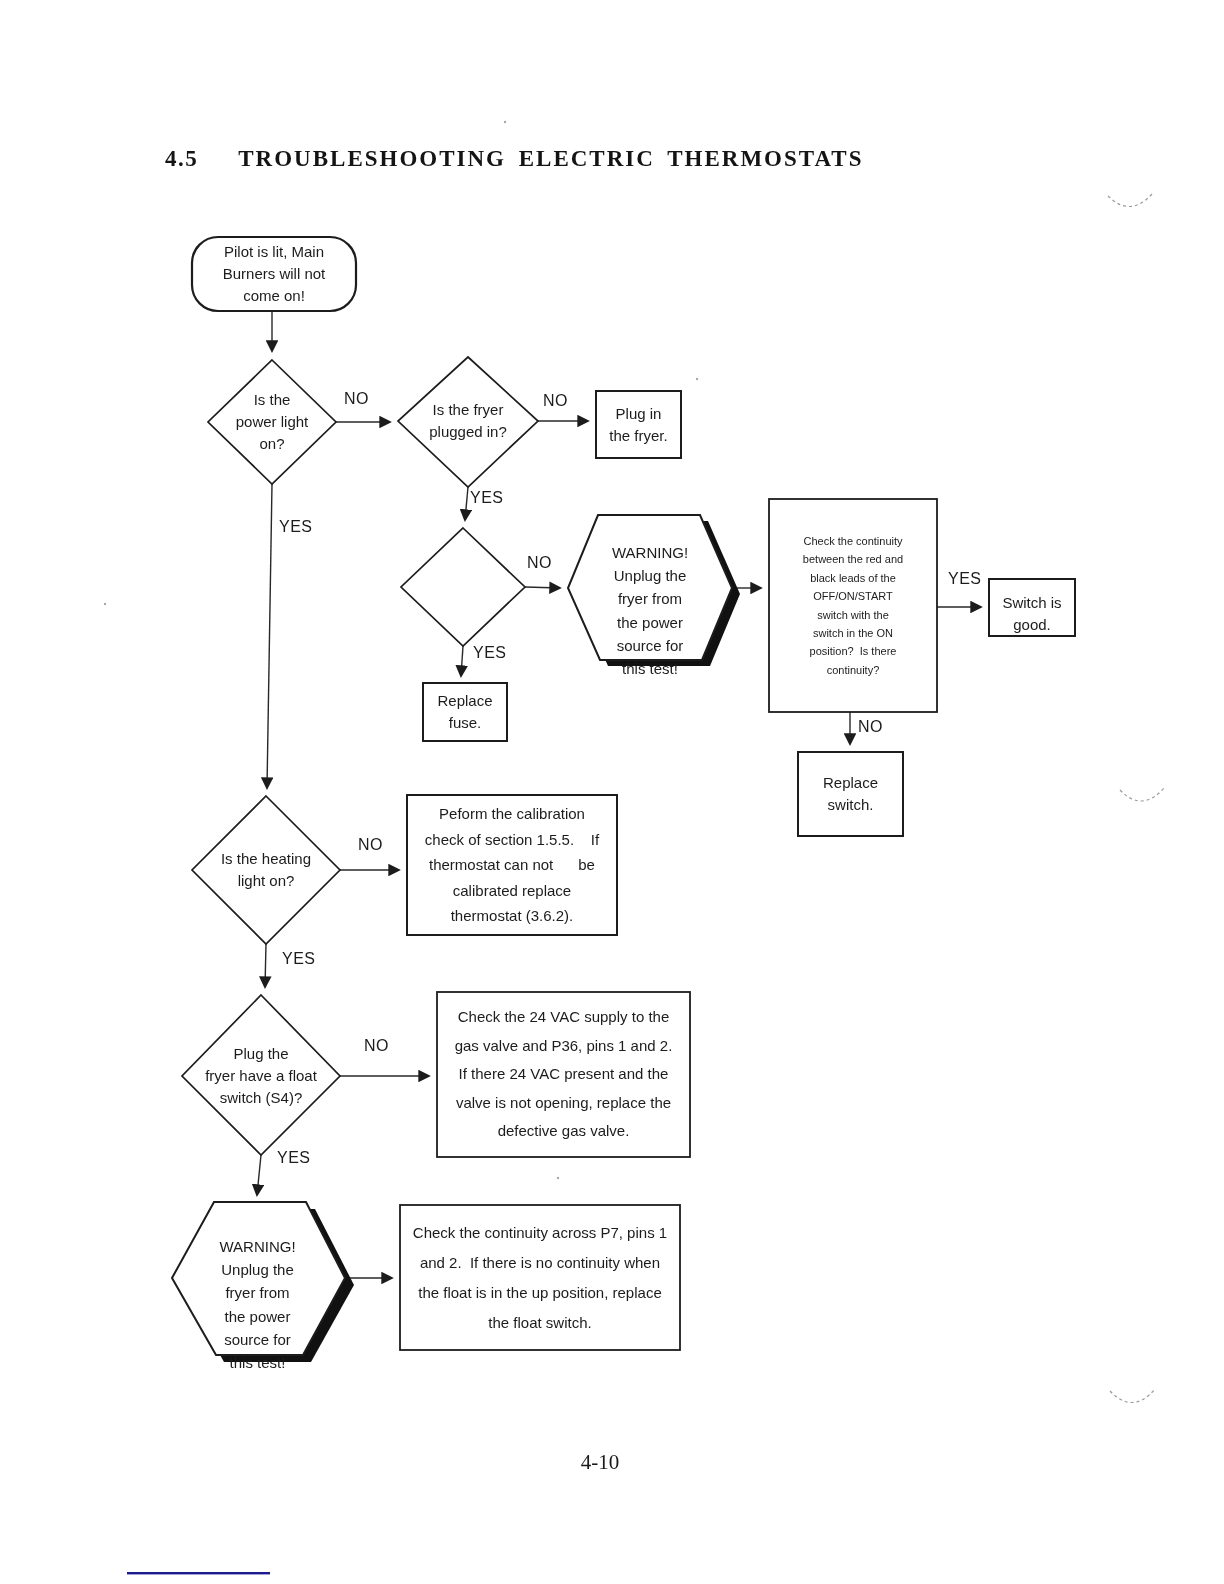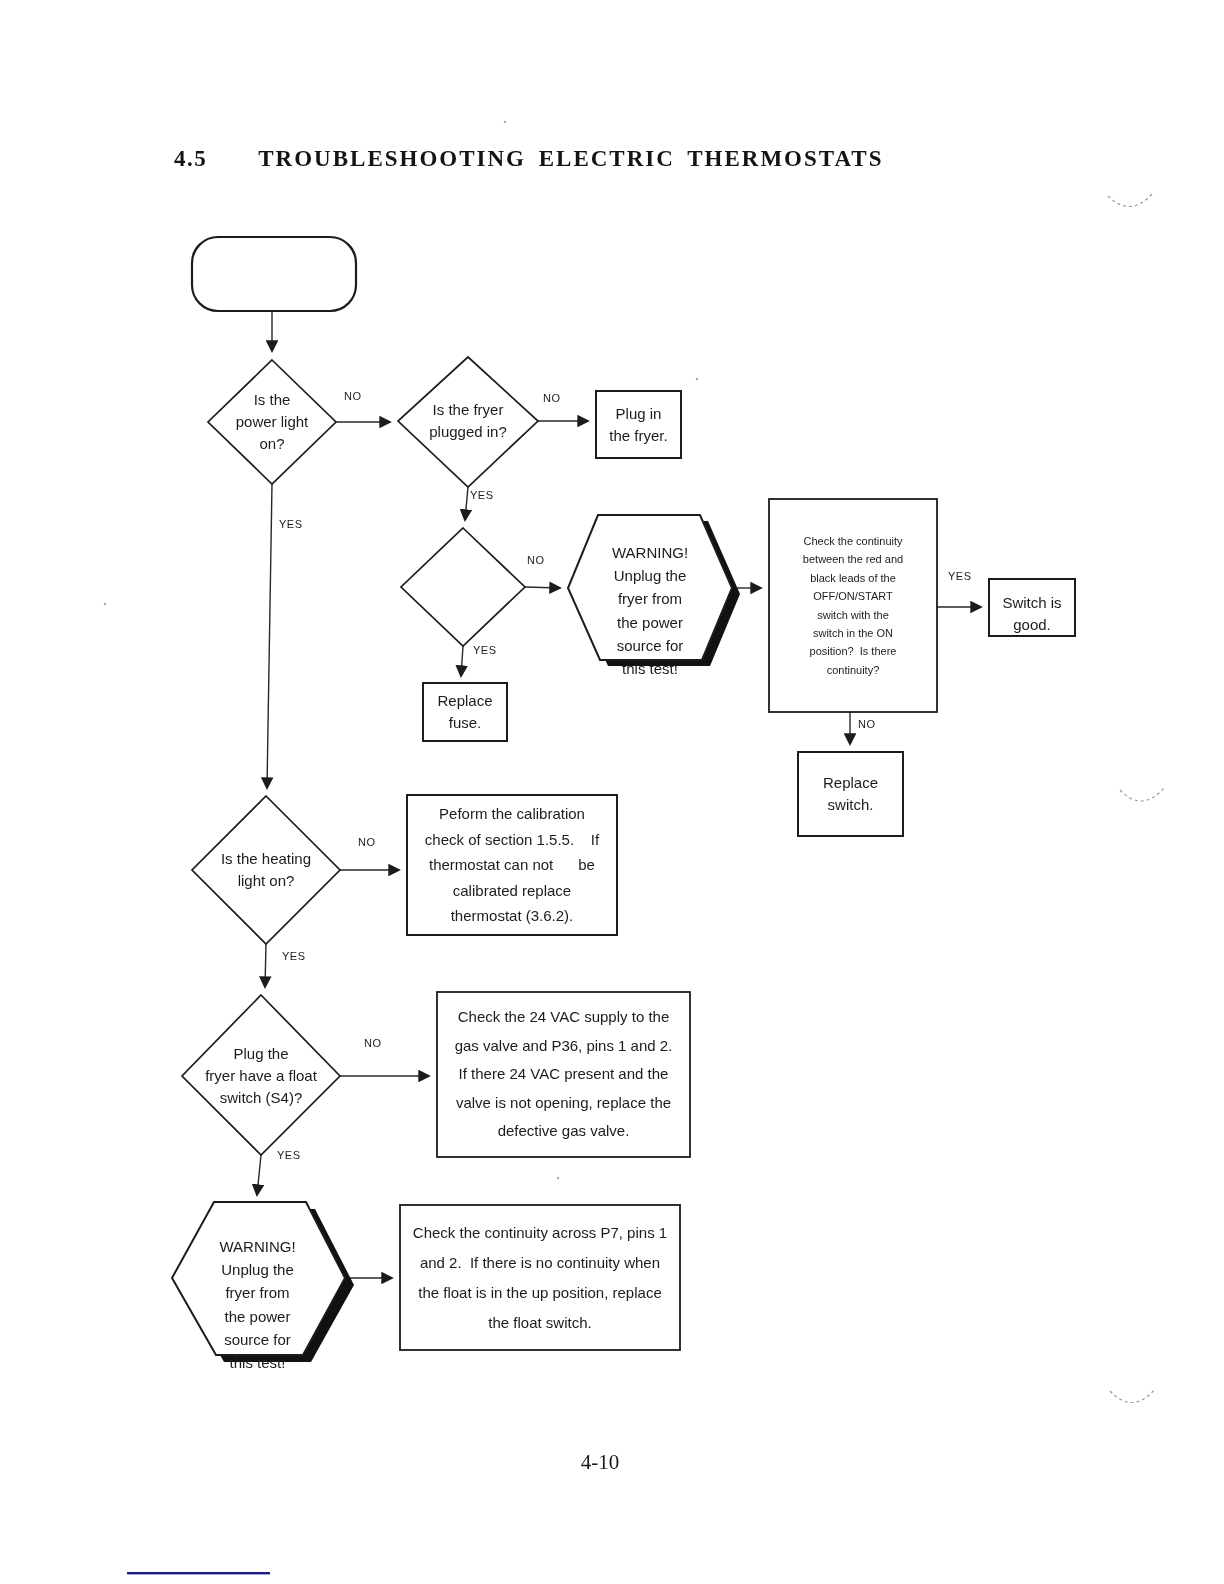--- a/index.html
+++ b/index.html
@@ -2,36 +2,36 @@
 <html><head>
 <meta charset="utf-8">
 <style>
   html,body{margin:0;padding:0;background:#e8e8e8;}
   .page{
     position:relative;width:1224px;height:1584px;background:#ffffff;
     font-family:"Liberation Sans",sans-serif;color:#1f1f1f;overflow:hidden;
     margin:0 auto;
   }
   .title{
-    position:absolute;left:174px;top:146px;display:flex;gap:51px;
+    position:absolute;left:165px;top:146px;display:flex;gap:40px;
     font-family:"Liberation Serif",serif;font-weight:700;font-size:23px;
     letter-spacing:1.5px;color:#141414;align-items:center;
   }
   .title .tt{letter-spacing:2px;word-spacing:5px;}
   svg.canvas{position:absolute;left:0;top:0;width:1224px;height:1584px;}
   .shape{fill:#ffffff;stroke:#1c1c1c;}
   .shadow{fill:#111111;stroke:none;}
   .conn{stroke:#282828;stroke-width:1.4;fill:none;}
   .node-text{
     position:absolute;display:flex;align-items:center;justify-content:center;
     text-align:center;white-space:pre-wrap;font-size:15px;line-height:1.45;
     color:#1c1c1c;
   }
   .edge-label{
-    position:absolute;font-size:11px;letter-spacing:.5px;color:#1c1c1c;
+    position:absolute;font-size:16px;letter-spacing:.5px;color:#1c1c1c;
     white-space:nowrap;
   }
   .lh-big{line-height:1.68;font-size:11px;}
   .lh-calib{line-height:1.7;}
   .lh-24vac{line-height:1.9;}
   .lh-p7{line-height:2.0;}
   .lh-hex{line-height:1.55;margin-top:26px;}
   .footer{
     position:absolute;left:540px;top:1450px;width:120px;text-align:center;
     font-family:"Liberation Serif",serif;font-size:21px;color:#1a1a1a;
@@ -98,20 +98,23 @@
     </g>
     <g fill="#a8a8a8">
       <circle cx="505" cy="122" r="1.2"></circle>
       <circle cx="697" cy="379" r="1.2"></circle>
       <circle cx="558" cy="1178" r="1.2"></circle>
       <circle cx="105" cy="604" r="1.2"></circle>
     </g>
     <rect x="127" y="1572" width="143" height="2.4" fill="#1b1b8e"></rect>
   </svg>
 
+  <div class="node-text" style="left:196px;top:241px;width:156px;height:66px;">Pilot is lit, Main
+Burners will not
+come on!</div>
   <div class="node-text" style="left:210px;top:383px;width:124px;height:78px;">Is the
 power light
 on?</div>
   <div class="node-text" style="left:404px;top:389px;width:128px;height:64px;">Is the fryer
 plugged in?</div>
   <div class="node-text" style="left:598px;top:393px;width:81px;height:63px;">Plug in
 the fryer.</div>
   <div class="node-text" style="left:425px;top:685px;width:80px;height:54px;">Replace
 fuse.</div>
   <div class="node-text lh-hex" style="left:578px;top:512px;width:144px;height:145px;">WARNING!

